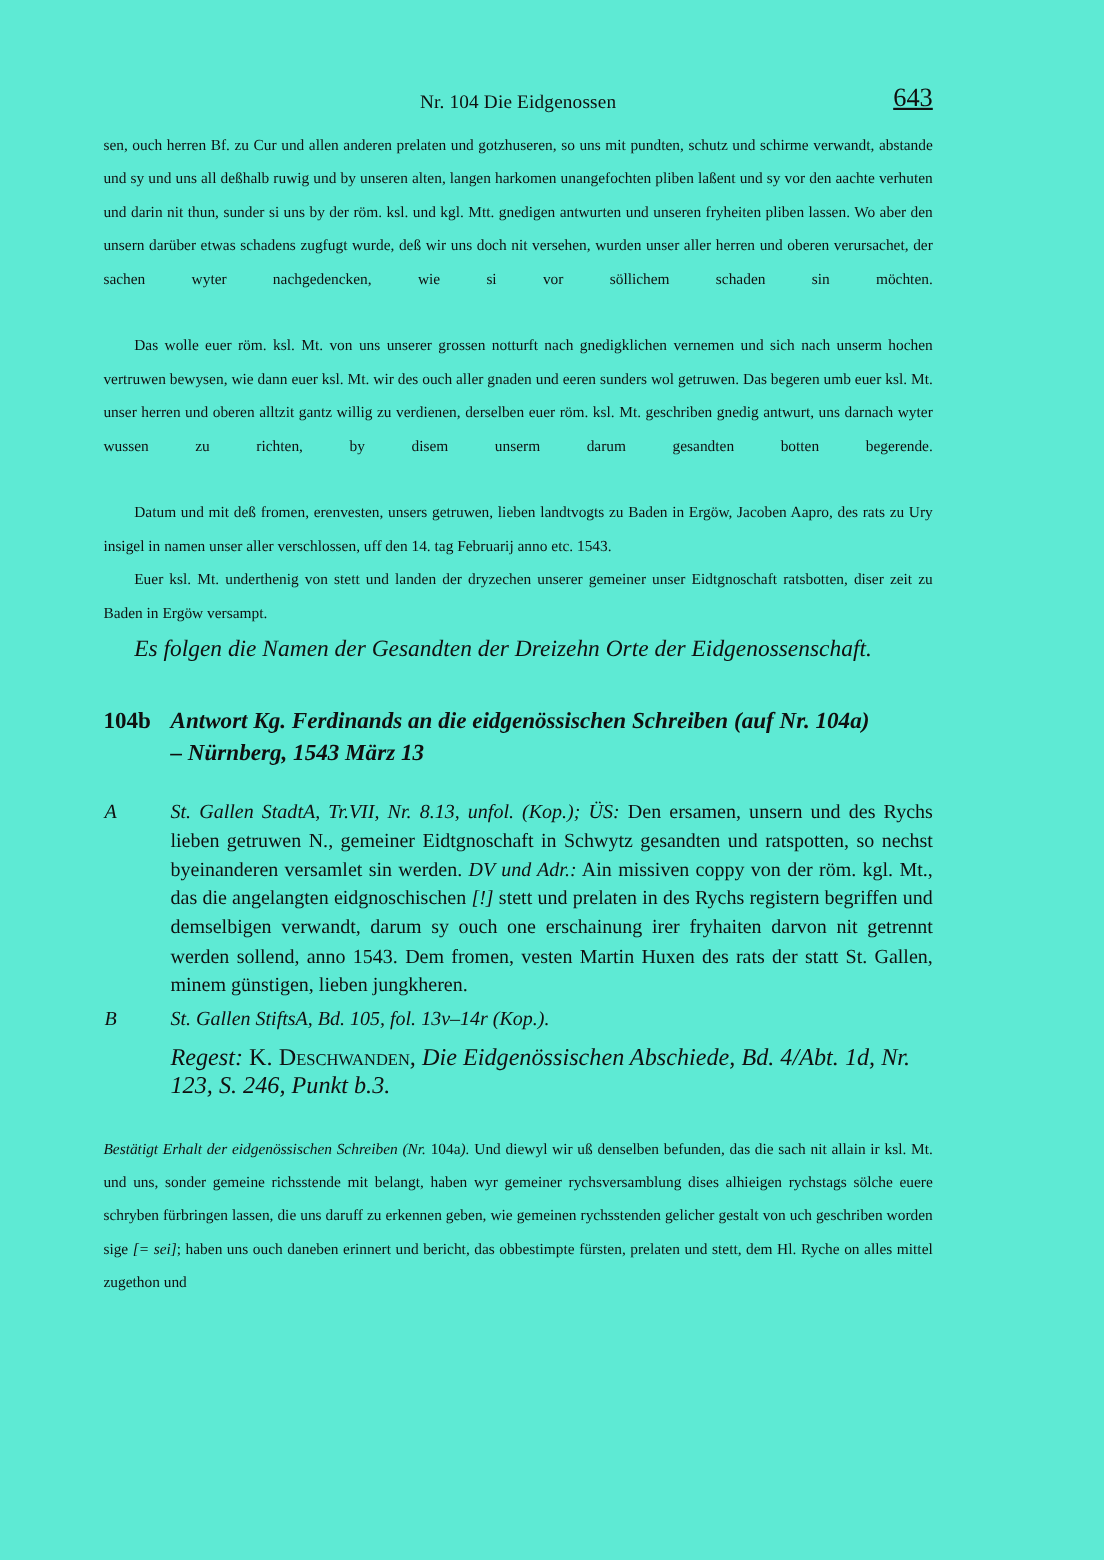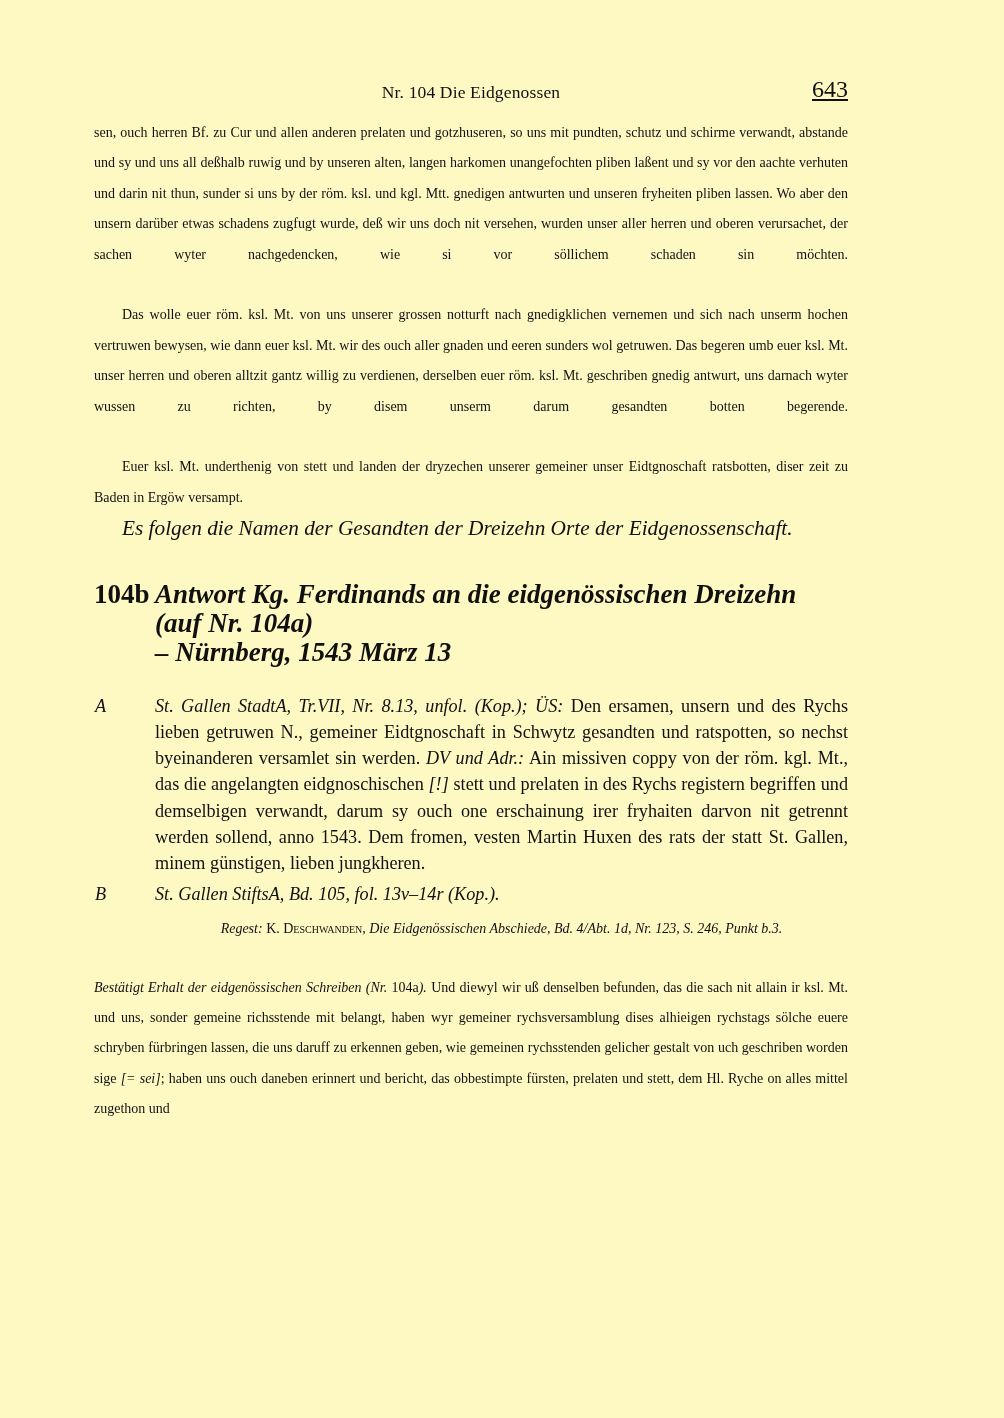--- a/index.html
+++ b/index.html
@@ -8,21 +8,21 @@
     background: #ffffff;
   }
   body {
     font-family: "Liberation Serif", "DejaVu Serif", serif;
     color: #101010;
   }
   .page {
     position: relative;
     width: 1004px;
     height: 1418px;
-    background: #fef9c3;
+    background: #5eead4;
     overflow: hidden;
     box-sizing: border-box;
   }
 
   
   .runhead {
     position: absolute;
     left: 94px;
     top: 80px;
     width: 754px;
@@ -82,21 +82,21 @@
     font-size: 21.3px;
     line-height: 30.4px;
     font-style: italic;
     text-indent: 28px;
   }
 
   
   .section-head {
     margin: 0;
     padding-top: 36px;
-    font-size: 27px;
+    font-size: 21px;
     line-height: 29px;
     font-weight: bold;
     position: relative;
   }
   .section-head .num {
     position: absolute;
     left: 0;
     font-weight: bold;
     font-style: normal;
   }
@@ -128,23 +128,23 @@
   .app-entry .siglum {
     position: absolute;
     left: 1px;
     top: 0;
     font-style: italic;
     font-size: 18.2px;
   }
   .app-sub {
     margin: 9px 0 0 0;
     padding-left: 61px;
-    font-size: 14px;
+    font-size: 22px;
     line-height: 26.2px;
-    text-align: center;
+    text-align: left;
   }
   .smallcaps {
     font-variant: small-caps;
     font-style: normal;
   }
   i, em { font-style: italic; }
 
   
   .final-block {
     margin-top: 30px;
@@ -159,29 +159,30 @@
     <div class="runhead-title">Nr. 104 Die Eidgenossen</div>
     <div class="runhead-folio">643</div>
   </div>
 
   <div class="textframe">
 
     <p class="body justify-force">sen, ouch herren Bf. zu Cur und allen anderen prelaten und gotzhuseren, so uns mit pundten, schutz und schirme verwandt, abstande und sy und uns all deßhalb ruwig und by unseren alten, langen harkomen unangefochten pliben laßent und sy vor den aachte verhuten und darin nit thun, sunder si uns by der röm. ksl. und kgl. Mtt. gnedigen antwurten und unseren fryheiten pliben lassen. Wo aber den unsern darüber etwas schadens zugfugt wurde, deß wir uns doch nit versehen, wurden unser aller herren und oberen verursachet, der sachen wyter nachgedencken, wie si vor söllichem schaden sin möchten.</p>
 
     <p class="body indent justify-force">Das wolle euer röm. ksl. Mt. von uns unserer grossen notturft nach gnedigklichen vernemen und sich nach unserm hochen vertruwen bewysen, wie dann euer ksl. Mt. wir des ouch aller gnaden und eeren sunders wol getruwen. Das begeren umb euer ksl. Mt. unser herren und oberen alltzit gantz willig zu verdienen, derselben euer röm. ksl. Mt. geschriben gnedig antwurt, uns darnach wyter wussen zu richten, by disem unserm darum gesandten botten begerende.</p>
 
+    <p class="body indent">Datum und mit deß fromen, erenvesten, unsers getruwen, lieben landtvogts zu Baden in Ergöw, Jacoben Aapro, des rats zu Ury insigel in namen unser aller verschlossen, uff den 14. tag Februarij anno etc. 1543.</p>
 
     <p class="body indent">Euer ksl. Mt. underthenig von stett und landen der dryzechen unserer gemeiner unser Eidtgnoschaft ratsbotten, diser zeit zu Baden in Ergöw versampt.</p>
 
     <p class="itline">Es folgen die Namen der Gesandten der Dreizehn Orte der Eidgenossenschaft.</p>
 
     <div class="section-head">
       <span class="num">104b</span>
       <span class="head-body">
-        <span class="head-line1">Antwort Kg. Ferdinands an die eidgenössischen Dreizehn (auf Nr. 104a)</span>
+        <span class="head-line1">Antwort Kg. Ferdinands an die eidgenössischen Schreiben (auf Nr. 104a)</span>
         <span class="head-line2">– Nürnberg, 1543 März 13</span>
       </span>
     </div>
 
     <div class="apparatus">
 
       <p class="app-entry">
         <span class="siglum">A</span><i>St. Gallen StadtA, Tr.VII, Nr. 8.13, unfol. (Kop.); ÜS:</i><span> Den ersamen, unsern und des Rychs lieben getruwen N., gemeiner Eidtgnoschaft in Schwytz gesandten und ratspotten, so nechst byeinanderen versamlet sin werden. </span><i>DV und Adr.:</i><span> Ain missiven coppy von der röm. kgl. Mt., das die angelangten eidgnoschischen </span><i>[!]</i><span> stett und prelaten in des Rychs registern begriffen und demselbigen verwandt, darum sy ouch one erschainung irer fryhaiten darvon nit getrennt werden sollend, anno 1543. Dem fromen, vesten Martin Huxen des rats der statt St. Gallen, minem günstigen, lieben jungkheren.</span>
       </p>
 

